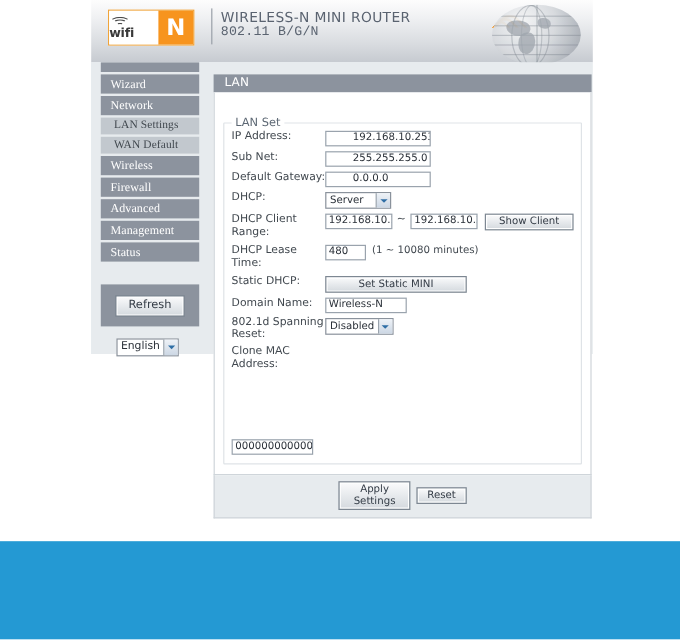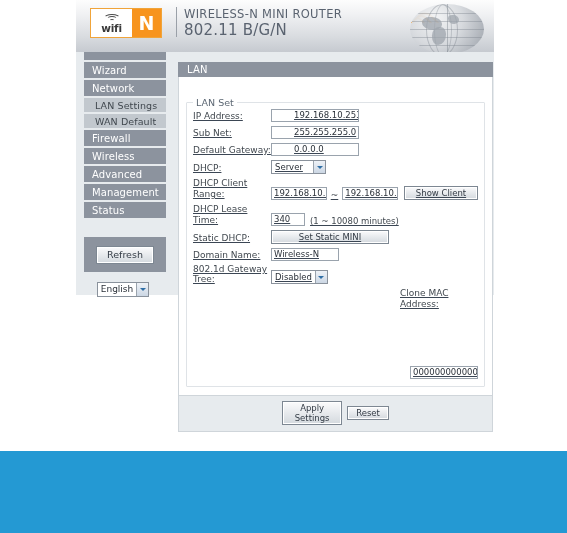--- a/index.html
+++ b/index.html
@@ -16,31 +16,31 @@
   
   .header{
     position:absolute;left:76px;top:0;width:418px;height:52px;
     background:linear-gradient(180deg,#fdfdfd 0%,#f0f1f3 28%,#d9dce0 70%,#c6cad0 100%);
     overflow:hidden;
   }
   .logo-box{
     position:absolute;left:14px;top:8px;width:70px;height:28px;
     background:#ffffff;border:1px solid #f0a43a;display:flex;align-items:stretch;
   }
-  .logo-left{width:41px;display:flex;flex-direction:column;align-items:center;justify-content:center;background:#ffffff;}
+  .logo-left{width:41px;display:flex;flex-direction:column;justify-content:center;background:#ffffff;}
   .logo-wave{width:17px;height:9px;margin-bottom:0px;position:relative;}
   .logo-wave span{position:absolute;left:50%;transform:translateX(-50%);border:1.3px solid #4a4a4a;border-bottom-color:transparent;border-left-color:transparent;border-right-color:transparent;border-radius:50% 50% 0 0;}
   .lw1{width:15px;height:7px;bottom:0;}
   .lw2{width:9px;height:4.5px;bottom:0;}
   .lw3{width:3px;height:2px;bottom:0;border-width:1.2px;}
   .logo-word{font-weight:bold;font-size:10.5px;color:#3a3a3a;letter-spacing:-0.2px;line-height:10px;}
   .logo-right{flex:1;background:#f7941e;color:#ffffff;font-weight:bold;font-size:19px;display:flex;align-items:center;justify-content:center;line-height:1;}
   .hdr-divider{position:absolute;left:100px;top:7px;width:1px;height:30px;background:#9aa0a8;}
   .hdr-title{position:absolute;left:108px;top:7px;font-size:11.5px;color:#5a6370;letter-spacing:.3px;white-space:nowrap;}
-  .hdr-sub{position:absolute;left:108px;top:21px;font-size:15px;color:#5a6370;letter-spacing:.2px;white-space:nowrap;}
+  .hdr-sub{position:absolute;left:108px;top:21px;font-size:11px;color:#5a6370;letter-spacing:.2px;white-space:nowrap;font-family:Liberation Mono, monospace;}
   .globe{
     position:absolute;right:10px;top:4px;width:74px;height:50px;border-radius:50%;
     background:radial-gradient(circle at 34% 30%,#f4f5f6 0%,#d7dade 45%,#aeb3ba 80%,#9aa0a7 100%);
     opacity:.95;overflow:hidden;
   }
   .globe .merid{position:absolute;left:50%;top:0;width:1px;height:100%;background:rgba(120,128,138,.45);transform-origin:50% 50%;}
   .globe .par{position:absolute;left:0;width:100%;height:1px;background:rgba(120,128,138,.4);}
   .globe .cont{position:absolute;background:#9ba1a9;border-radius:40% 55% 45% 60%;opacity:.75;}
   .wifi-arcs{position:absolute;right:60px;top:5px;width:24px;height:18px;}
   .wifi-arcs span{position:absolute;left:0;bottom:0;border:2.4px solid #f7941e;border-right-color:transparent;border-bottom-color:transparent;border-radius:50% 0 0 0;transform:rotate(45deg);transform-origin:0 100%;}
@@ -50,21 +50,21 @@
 
   
   .body-area{position:absolute;left:76px;top:52px;width:418px;height:243px;background:#e7ebee;}
 
   
   .sidebar{position:absolute;left:76px;top:52px;width:94px;height:243px;background:#e7ebee;}
   .nav{position:absolute;left:8px;top:0;width:82px;}
   .nav-item{
     height:16px;margin-bottom:2px;background:#8c939e;color:#ffffff;
     display:flex;align-items:center;padding-left:8px;box-sizing:border-box;
-    font-size:10px;letter-spacing:.1px;cursor:pointer;
+    font-size:10px;letter-spacing:.1px;cursor:pointer;font-family:Liberation Serif, serif;
   }
   .nav-item.cut{height:8px;margin-bottom:2px;}
   .nav-item.sub{
     background:#c2c8ce;color:#41484f;padding-left:11px;font-size:9.5px;height:14px;
   }
   .refresh-block{
     position:absolute;left:8px;top:185px;width:82px;height:35px;background:#8c939e;
     display:flex;align-items:center;justify-content:center;
   }
   .btn{
@@ -90,21 +90,21 @@
   .panel-title{
     height:15px;background:#8c939e;color:#ffffff;font-size:10px;
     display:flex;align-items:center;padding-left:9px;box-sizing:border-box;letter-spacing:.2px;
   }
   .panel-body{background:#ffffff;border:1px solid #cfd5da;border-top:none;padding:6px 7px 8px 7px;}
   .fieldset{border:1px solid #dfe3e7;border-radius:1px;padding:6px 6px 7px 6px;position:relative;margin-top:19px;}
   .legend{
     position:absolute;top:-6px;left:6px;background:#ffffff;padding:0 3px;
     font-size:9.5px;color:#5d6874;
   }
-  .row{display:flex;align-items:flex-end;margin-bottom:4px;min-height:13px;text-decoration:underline;}
+  .row{display:flex;align-items:flex-start;margin-bottom:4px;min-height:13px;}
   .row:last-child{margin-bottom:0;flex-direction:column;}
   .lbl{width:78px;flex:0 0 78px;font-size:9px;color:#41484f;line-height:11px;}
   .lbl.two-line{line-height:9.5px;}
   .fld{
     border:1px solid #9aa3ad;background:#ffffff;height:11px;font-size:8.5px;
     color:#2b3139;padding:0 2px;box-sizing:content-box;line-height:11px;
     overflow:hidden;white-space:nowrap;font-family:"DejaVu Sans","Liberation Sans",sans-serif;
   }
   .w-ip{width:62px;padding-left:22px;}
   .w-range{width:58px;}
@@ -182,24 +182,24 @@
       <div class="nav-item">
         <span>Network</span>
       </div>
       <div class="nav-item sub">
         <span>LAN Settings</span>
       </div>
       <div class="nav-item sub">
         <span>WAN Default</span>
       </div>
       <div class="nav-item">
+        <span>Wireless</span>
+      </div>
+      <div class="nav-item">
         <span>Firewall</span>
-      </div>
-      <div class="nav-item">
-        <span>Wireless</span>
       </div>
       <div class="nav-item">
         <span>Advanced</span>
       </div>
       <div class="nav-item">
         <span>Management</span>
       </div>
       <div class="nav-item">
         <span>Status</span>
       </div>
@@ -254,36 +254,36 @@
         <div class="row">
           <div class="lbl">DHCP Client Range:</div>
           <div class="fld w-range">192.168.10.100</div>
           <span class="dash">~</span>
           <div class="fld w-range">192.168.10.200</div>
           <button class="btn btn-wide" style="margin-left:6px;">Show Client</button>
         </div>
 
         <div class="row">
           <div class="lbl">DHCP Lease Time:</div>
-          <div class="fld w-lease">340</div>
+          <div class="fld w-lease">480</div>
           <span class="hint">(1 ~ 10080 minutes)</span>
         </div>
 
         <div class="row">
           <div class="lbl">Static DHCP:</div>
           <button class="btn" style="width:118px;text-align:center;padding:1px 0;font-size:8.5px;line-height:10px;">Set Static MINI</button>
         </div>
 
         <div class="row">
           <div class="lbl">Domain Name:</div>
           <div class="fld w-domain">Wireless-N</div>
         </div>
 
         <div class="row">
-          <div class="lbl two-line">802.1d Gateway Tree:</div>
+          <div class="lbl two-line">802.1d Spanning Reset:</div>
           <div class="sel w-stp">
             <span class="txt">Disabled</span>
             <span class="arrow">
                 <i class="caret"></i>
               </span>
           </div>
         </div>
 
         <div class="row">
           <div class="lbl">Clone MAC Address:</div>

